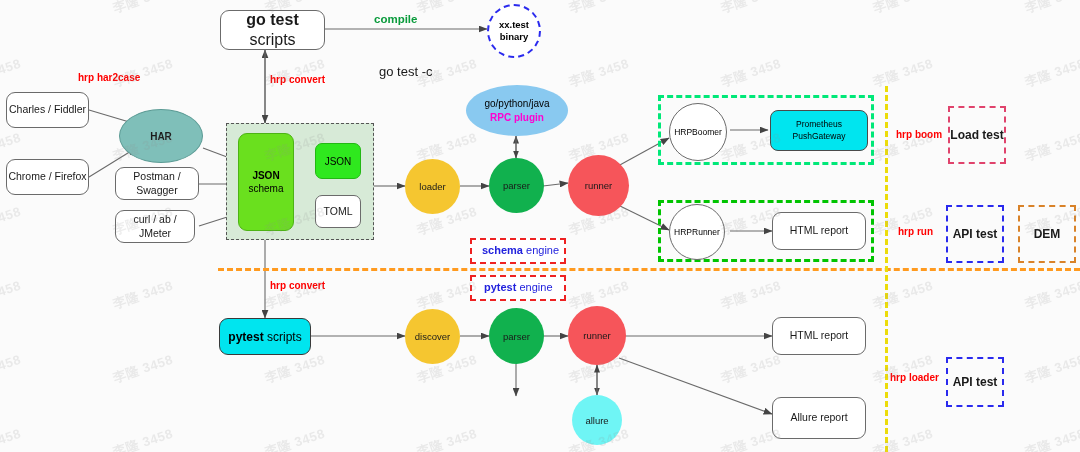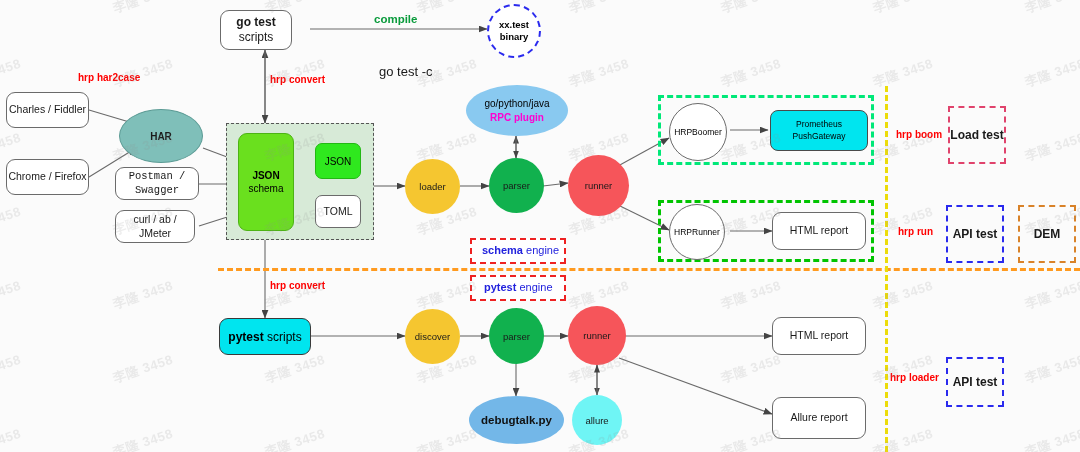--- a/index.html
+++ b/index.html
@@ -107,39 +107,39 @@
 
       <path d="M597,365 L597,395" marker-end="url(#ahs)"></path>
       <path d="M597,395 L597,365" marker-end="url(#ahs)"></path>
 
       <path d="M625,336 L772,336" marker-end="url(#ah)"></path>
 
       <path d="M619,358 L772,414" marker-end="url(#ah)"></path>
     </g>
   </svg>
 
-  <div class="node rbox" style="left:220px;top:10px;width:72px;height:40px;font-size:12px;">
+  <div class="node rbox" style="left:220px;top:10px;width:105px;height:40px;font-size:16px;">
     <span><span class="b">go test</span><span class="n"> scripts</span></span>
   </div>
 
   <div class="node" style="left:487px;top:4px;width:54px;height:54px;border:2.5px dashed #2a2aee;border-radius:50%;
               background:#ffffff;font-size:9.5px;font-weight:bold;line-height:1.25;">
     <span><span>xx.test</span><br>
           <span>binary</span></span>
   </div>
 
   <div class="lbl green-lbl" style="left:374px;top:13px;">compile</div>
   <div class="lbl sub-lbl" style="left:379px;top:29px;">go test -c</div>
 
   <div class="lbl red-lbl" style="left:78px;top:72px;">hrp har2case</div>
   <div class="lbl red-lbl" style="left:270px;top:74px;">hrp convert</div>
 
   <div class="node rbox" style="left:6px;top:92px;width:83px;height:36px;">Charles / Fiddler</div>
   <div class="node rbox" style="left:6px;top:159px;width:83px;height:36px;">Chrome / Firefox</div>
-  <div class="node rbox" style="left:115px;top:167px;width:84px;height:33px;font-family:Liberation Mono, monospace;">Postman / Swagger</div>
+  <div class="node rbox" style="left:115px;top:167px;width:84px;height:33px;">Postman / Swagger</div>
   <div class="node rbox" style="left:115px;top:210px;width:80px;height:33px;">curl / ab / JMeter</div>
 
   <div class="node ellipse" style="left:119px;top:109px;width:84px;height:54px;background:#7fbfb9;
               border:1px solid #5c9b95;font-size:10px;font-weight:bold;color:#1c1c1c;">HAR</div>
 
   <div class="node" style="left:238px;top:133px;width:56px;height:98px;background:#6ae01e;
               border:1px solid #4db315;border-radius:9px;font-size:10px;line-height:1.3;">
     <span><span class="b">JSON</span><br>
           <span>schema</span></span>
   </div>
@@ -183,21 +183,20 @@
 
   <div class="node" style="left:219px;top:318px;width:92px;height:37px;background:#00e5ef;
               border:1px solid #3a3a3a;border-radius:9px;font-size:12px;">
     <span><span class="b">pytest</span><span class="n"> scripts</span></span>
   </div>
 
   <div class="node circle" style="left:405px;top:309px;width:55px;height:55px;background:#f5c630;font-size:9.5px;color:#1a1a1a;">discover</div>
   <div class="node circle" style="left:489px;top:308px;width:55px;height:56px;background:#11b14e;font-size:9.5px;color:#1a1a1a;">parser</div>
   <div class="node circle" style="left:568px;top:306px;width:58px;height:59px;background:#f6555a;font-size:9.5px;color:#1a1a1a;">runner</div>
 
-  <div class="node ellipse" style="left:469px;top:396px;width:95px;height:48px;background:#73b7e8;font-size:11.5px;font-weight:bold;color:#111;">debugtalk.py</div>
   <div class="node circle" style="left:572px;top:395px;width:50px;height:50px;background:#6ff5f5;font-size:9.5px;color:#1a1a1a;">allure</div>
 
   <div class="node rbox" style="left:772px;top:317px;width:94px;height:38px;">HTML report</div>
   <div class="node rbox" style="left:772px;top:397px;width:94px;height:42px;">Allure report</div>
 
   <div class="lbl red-lbl" style="left:896px;top:129px;">hrp boom</div>
   <div class="lbl red-lbl" style="left:898px;top:226px;">hrp run</div>
   <div class="lbl red-lbl" style="left:890px;top:372px;">hrp loader</div>
 
   <div class="legbox" style="left:948px;top:106px;width:58px;height:58px;border:2.5px dashed #e0436c;">Load test</div>

